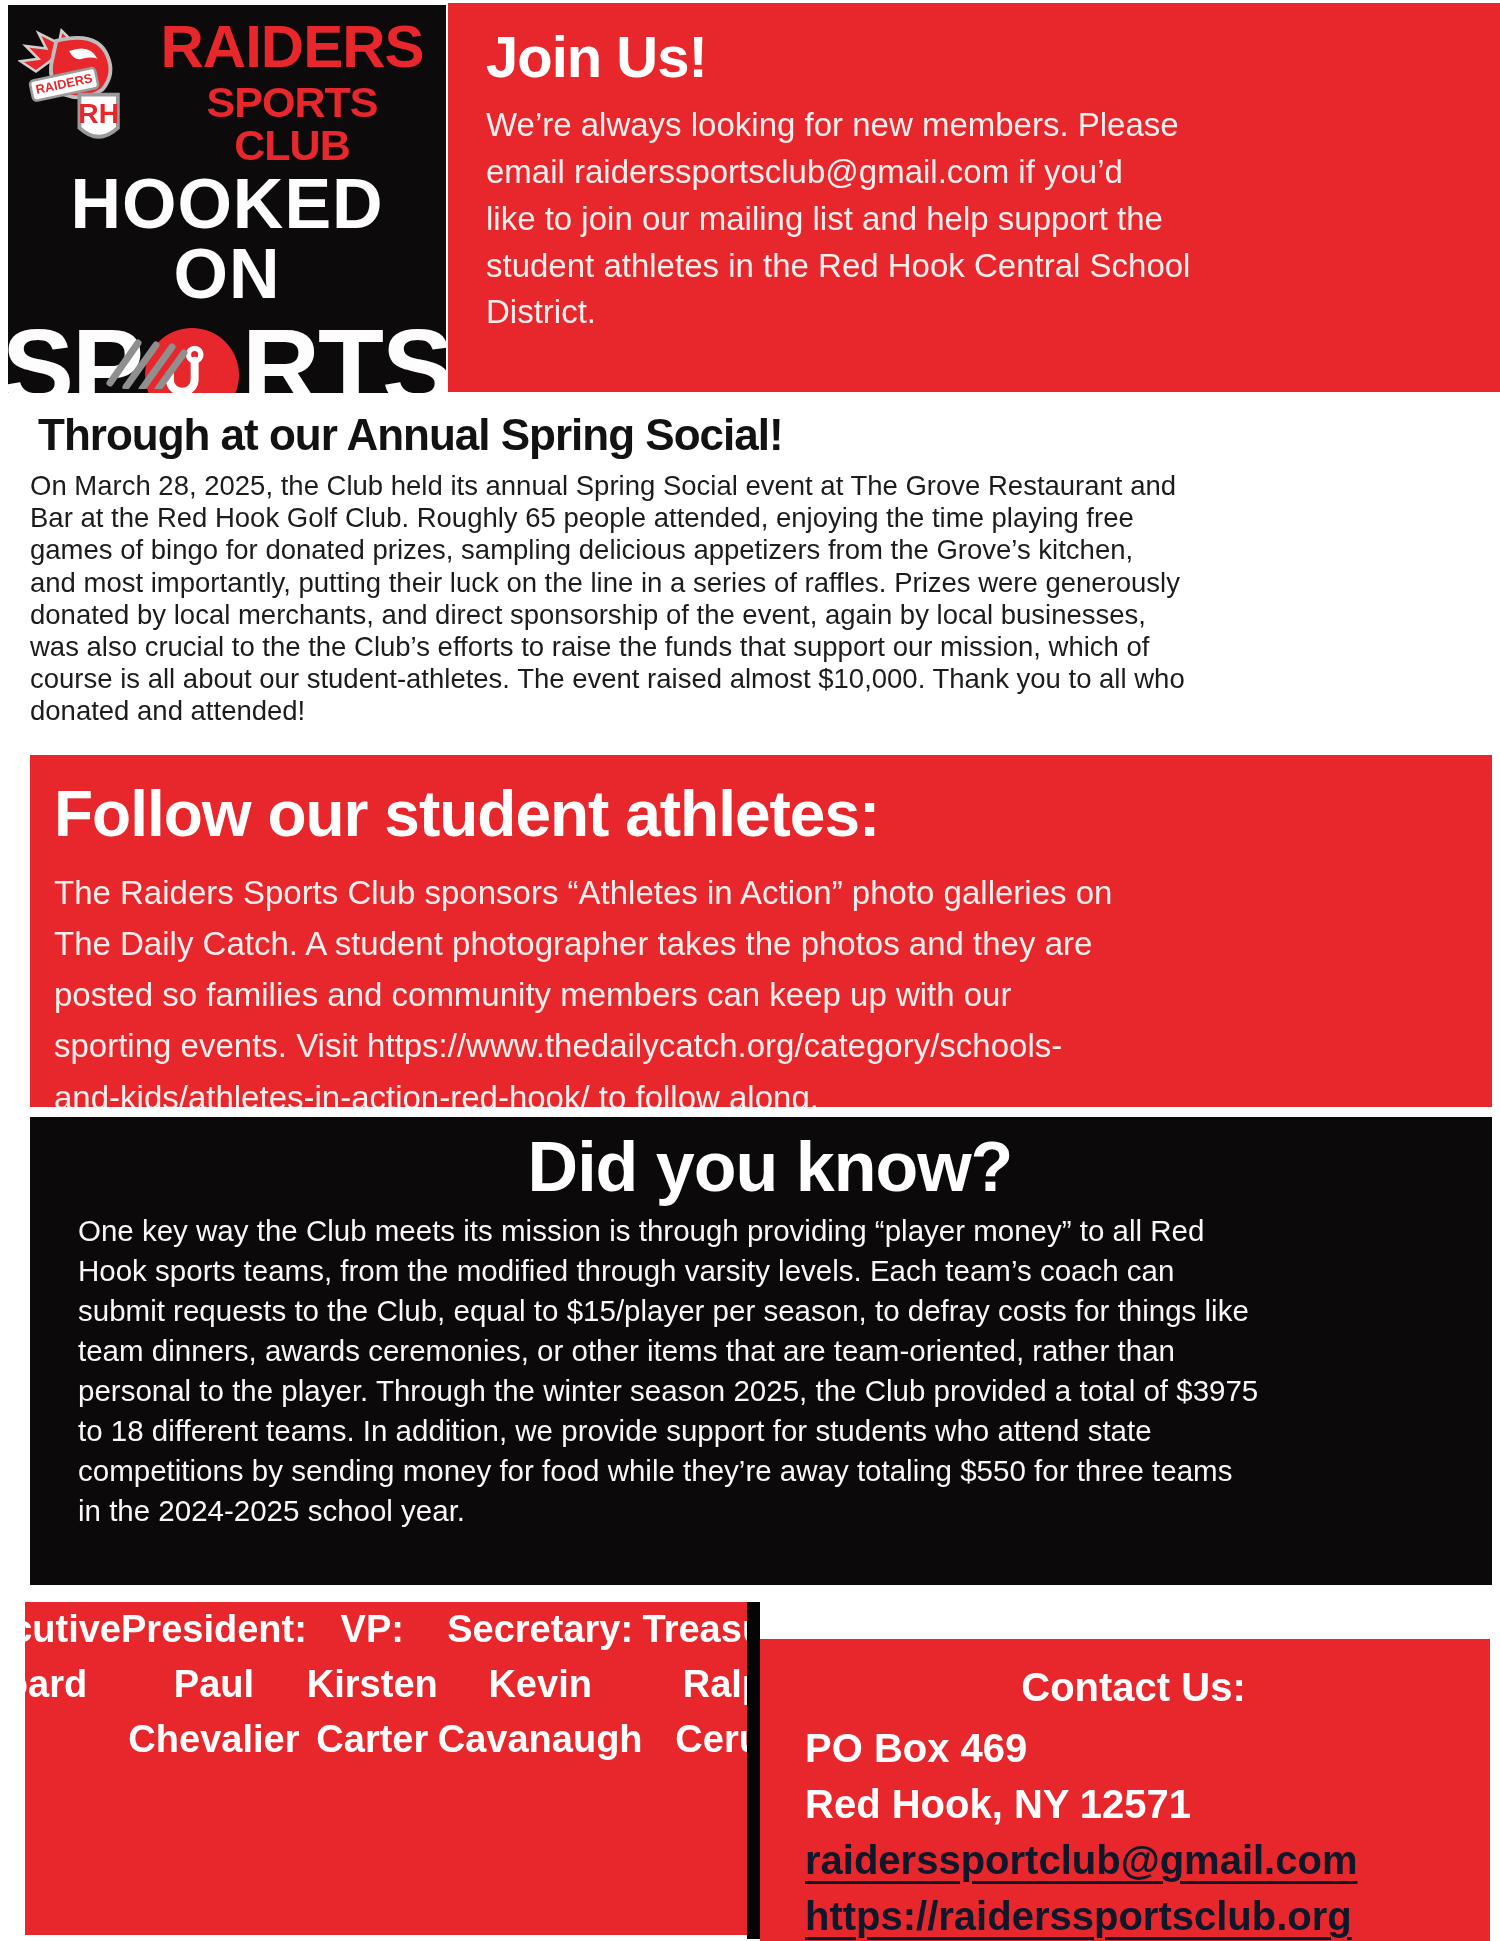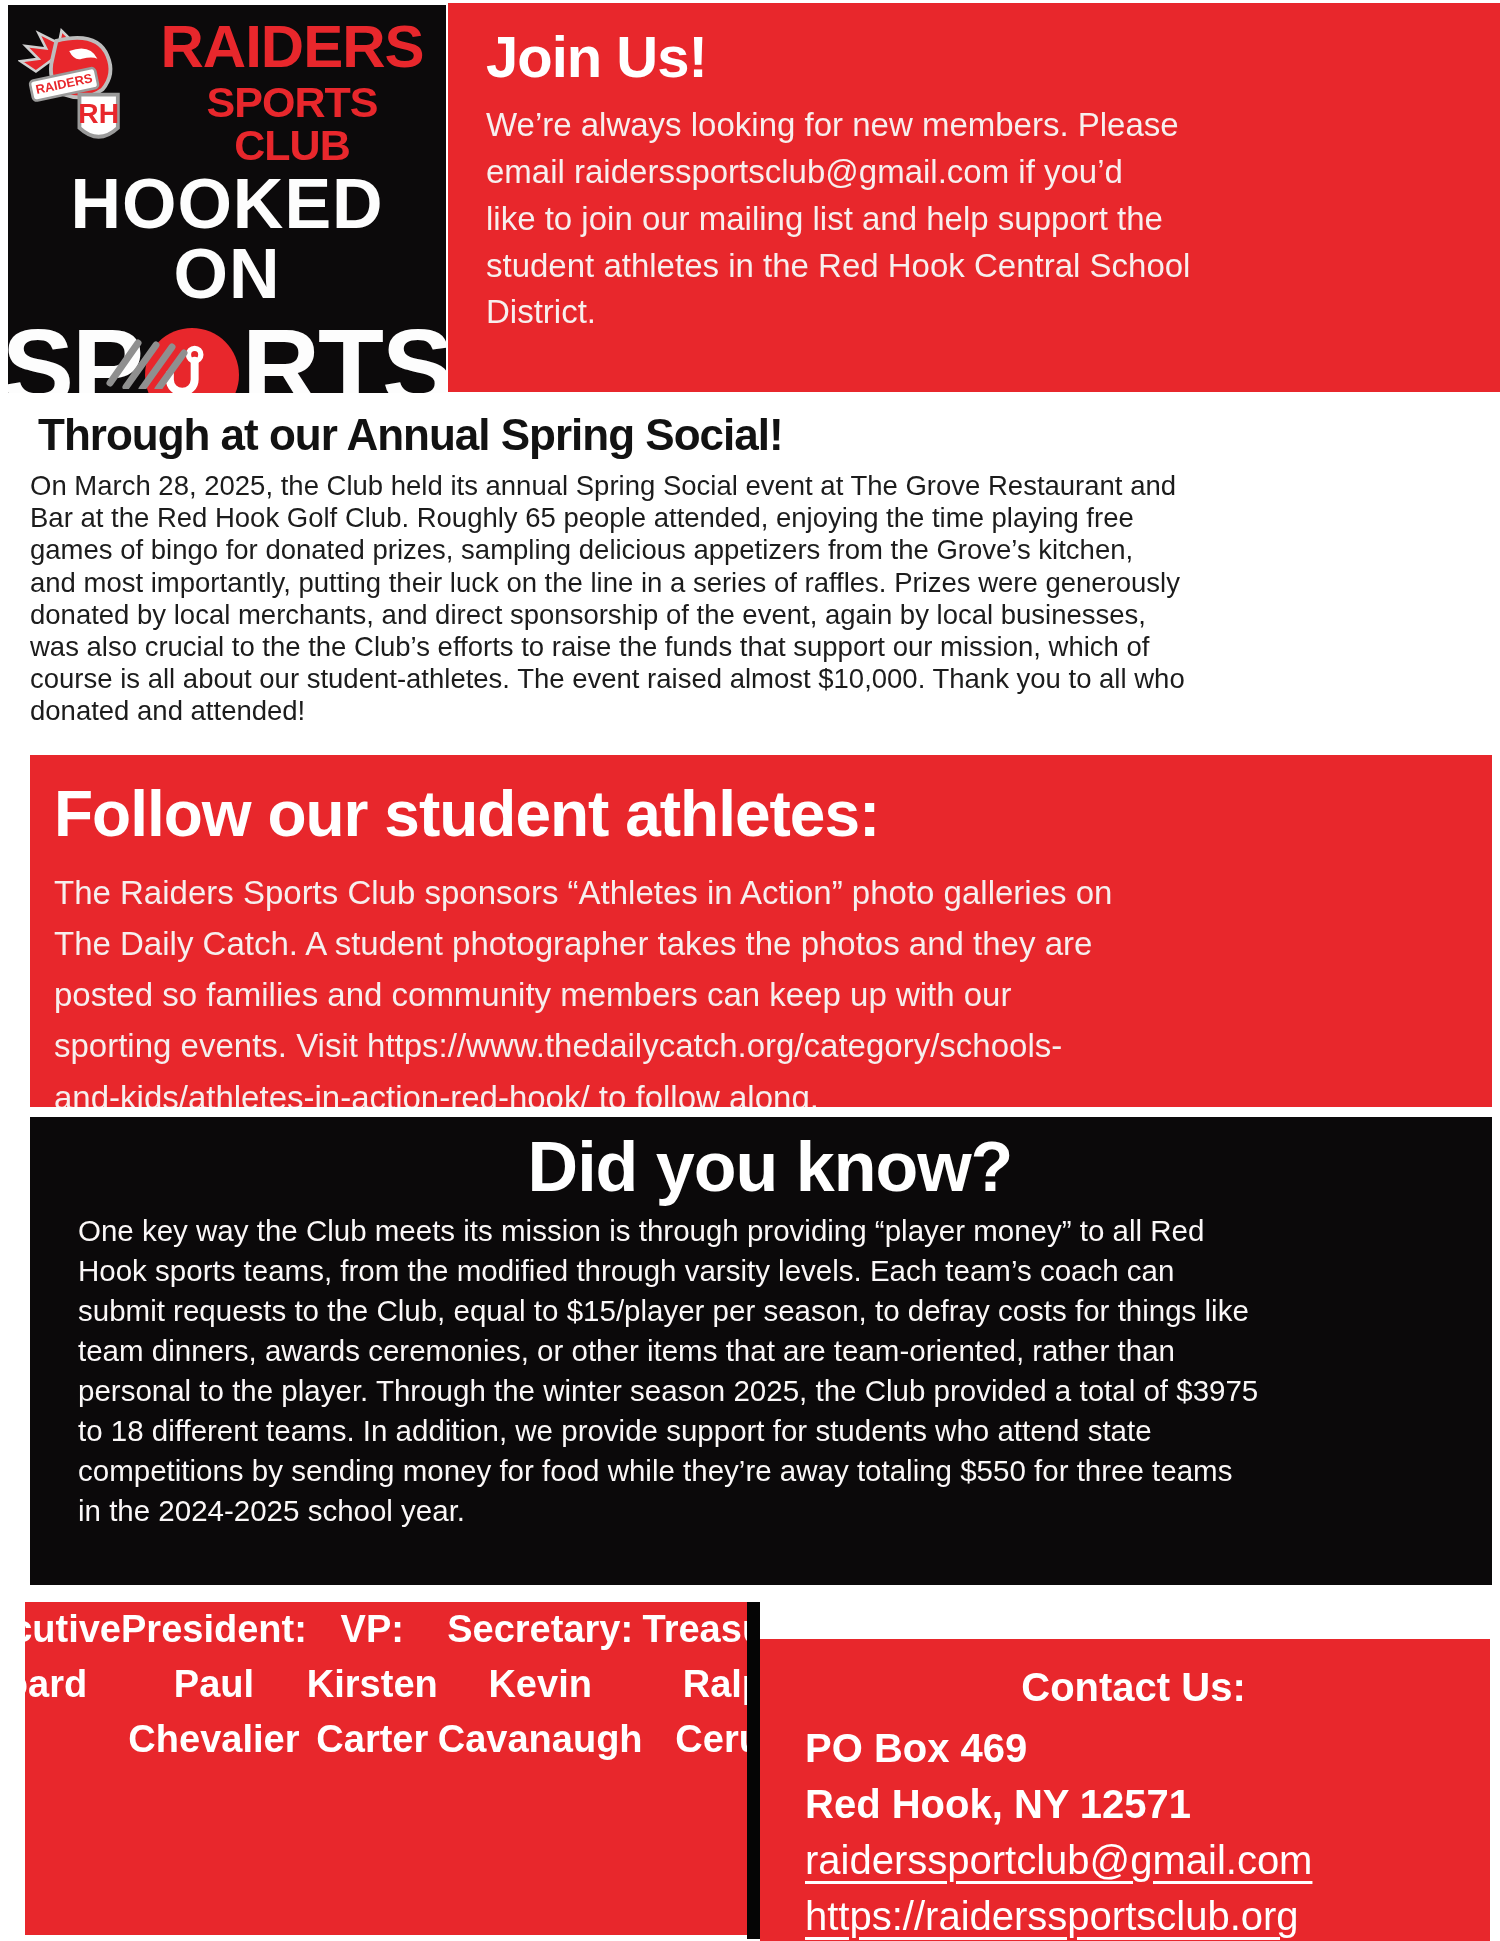--- a/index.html
+++ b/index.html
@@ -65,21 +65,21 @@
   .footer-divider{position:absolute;left:747px;top:1602px;width:13px;height:337px;background:#050505;}
   .contact{
     position:absolute;left:760px;top:1602px;width:730px;height:333px;
     background:#e8272c;color:#ffffff;box-sizing:border-box;
     padding:26px 28px 0 45px;
     margin-top:37px;
   }
   .contact-title{text-align:center;font-size:40px;font-weight:800;margin-bottom:10px;}
   .contact-line{font-size:40px;font-weight:800;line-height:1.4;}
   .contact-link{
-    display:inline-block;font-size:40px;font-weight:400;line-height:1.4;color:#ffffff;
+    display:inline-block;font-size:40px;font-weight:700;line-height:1.4;color:#0f172a;
     text-decoration:underline;text-decoration-thickness:3px;text-underline-offset:7px;
   }
 </style>
 </head>
 <body>
 
 <div class="hdr-black">
   <div class="logo-row">
     <svg class="mascot" viewBox="0 0 100 100">
 

